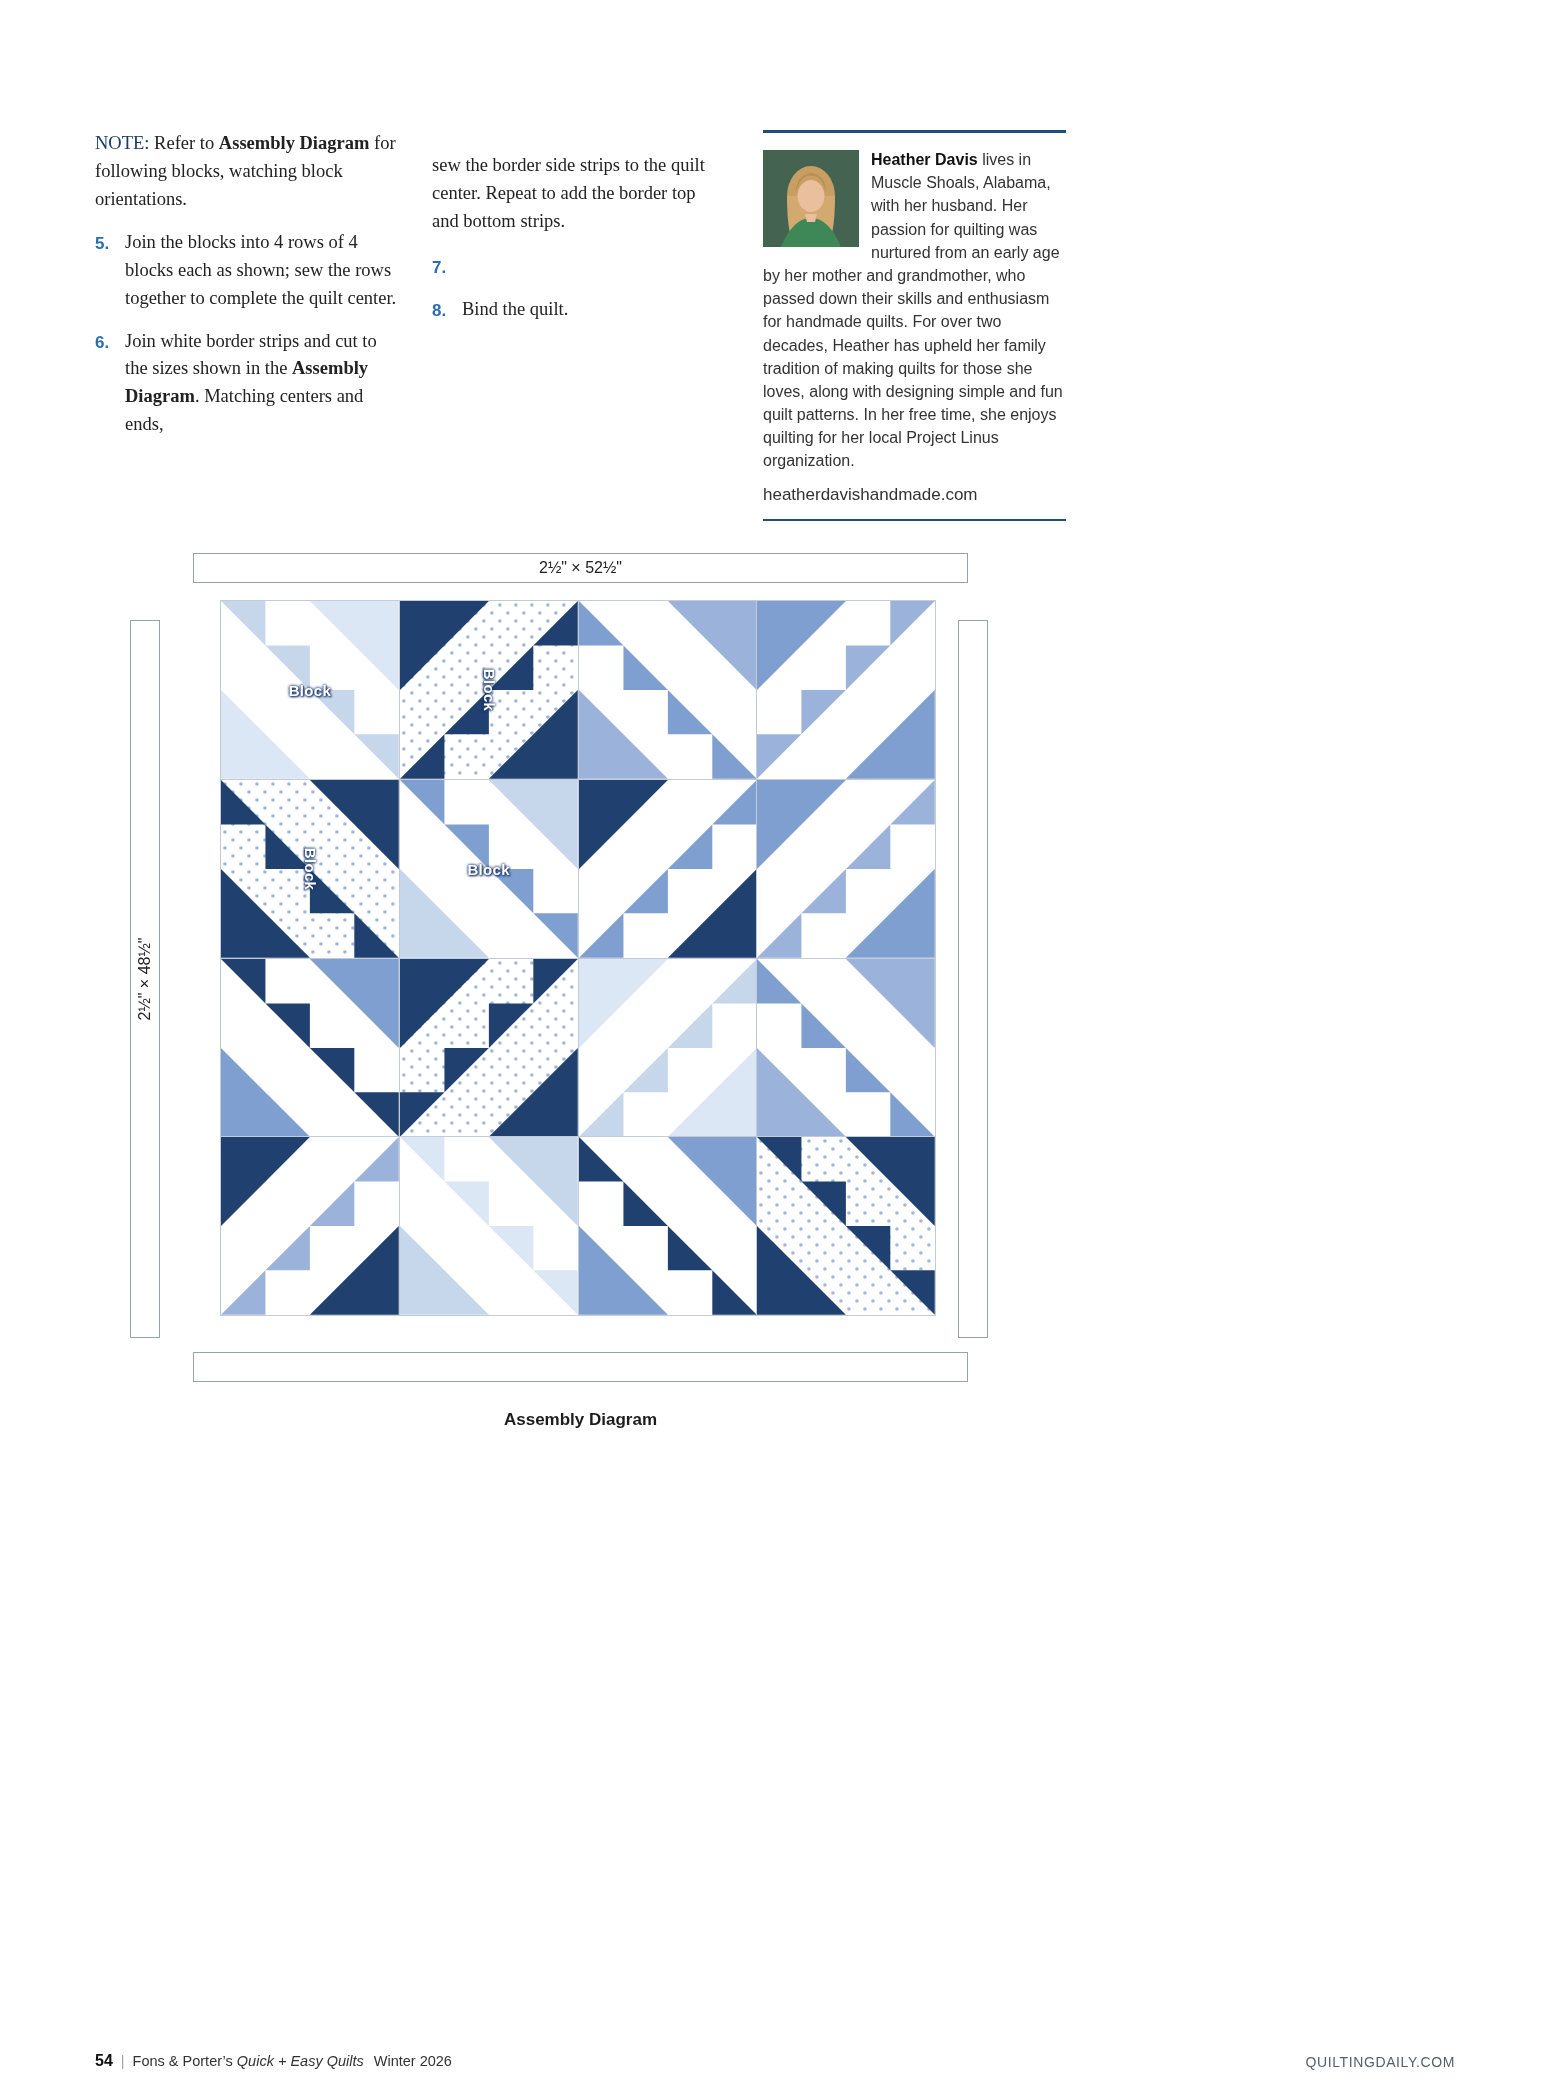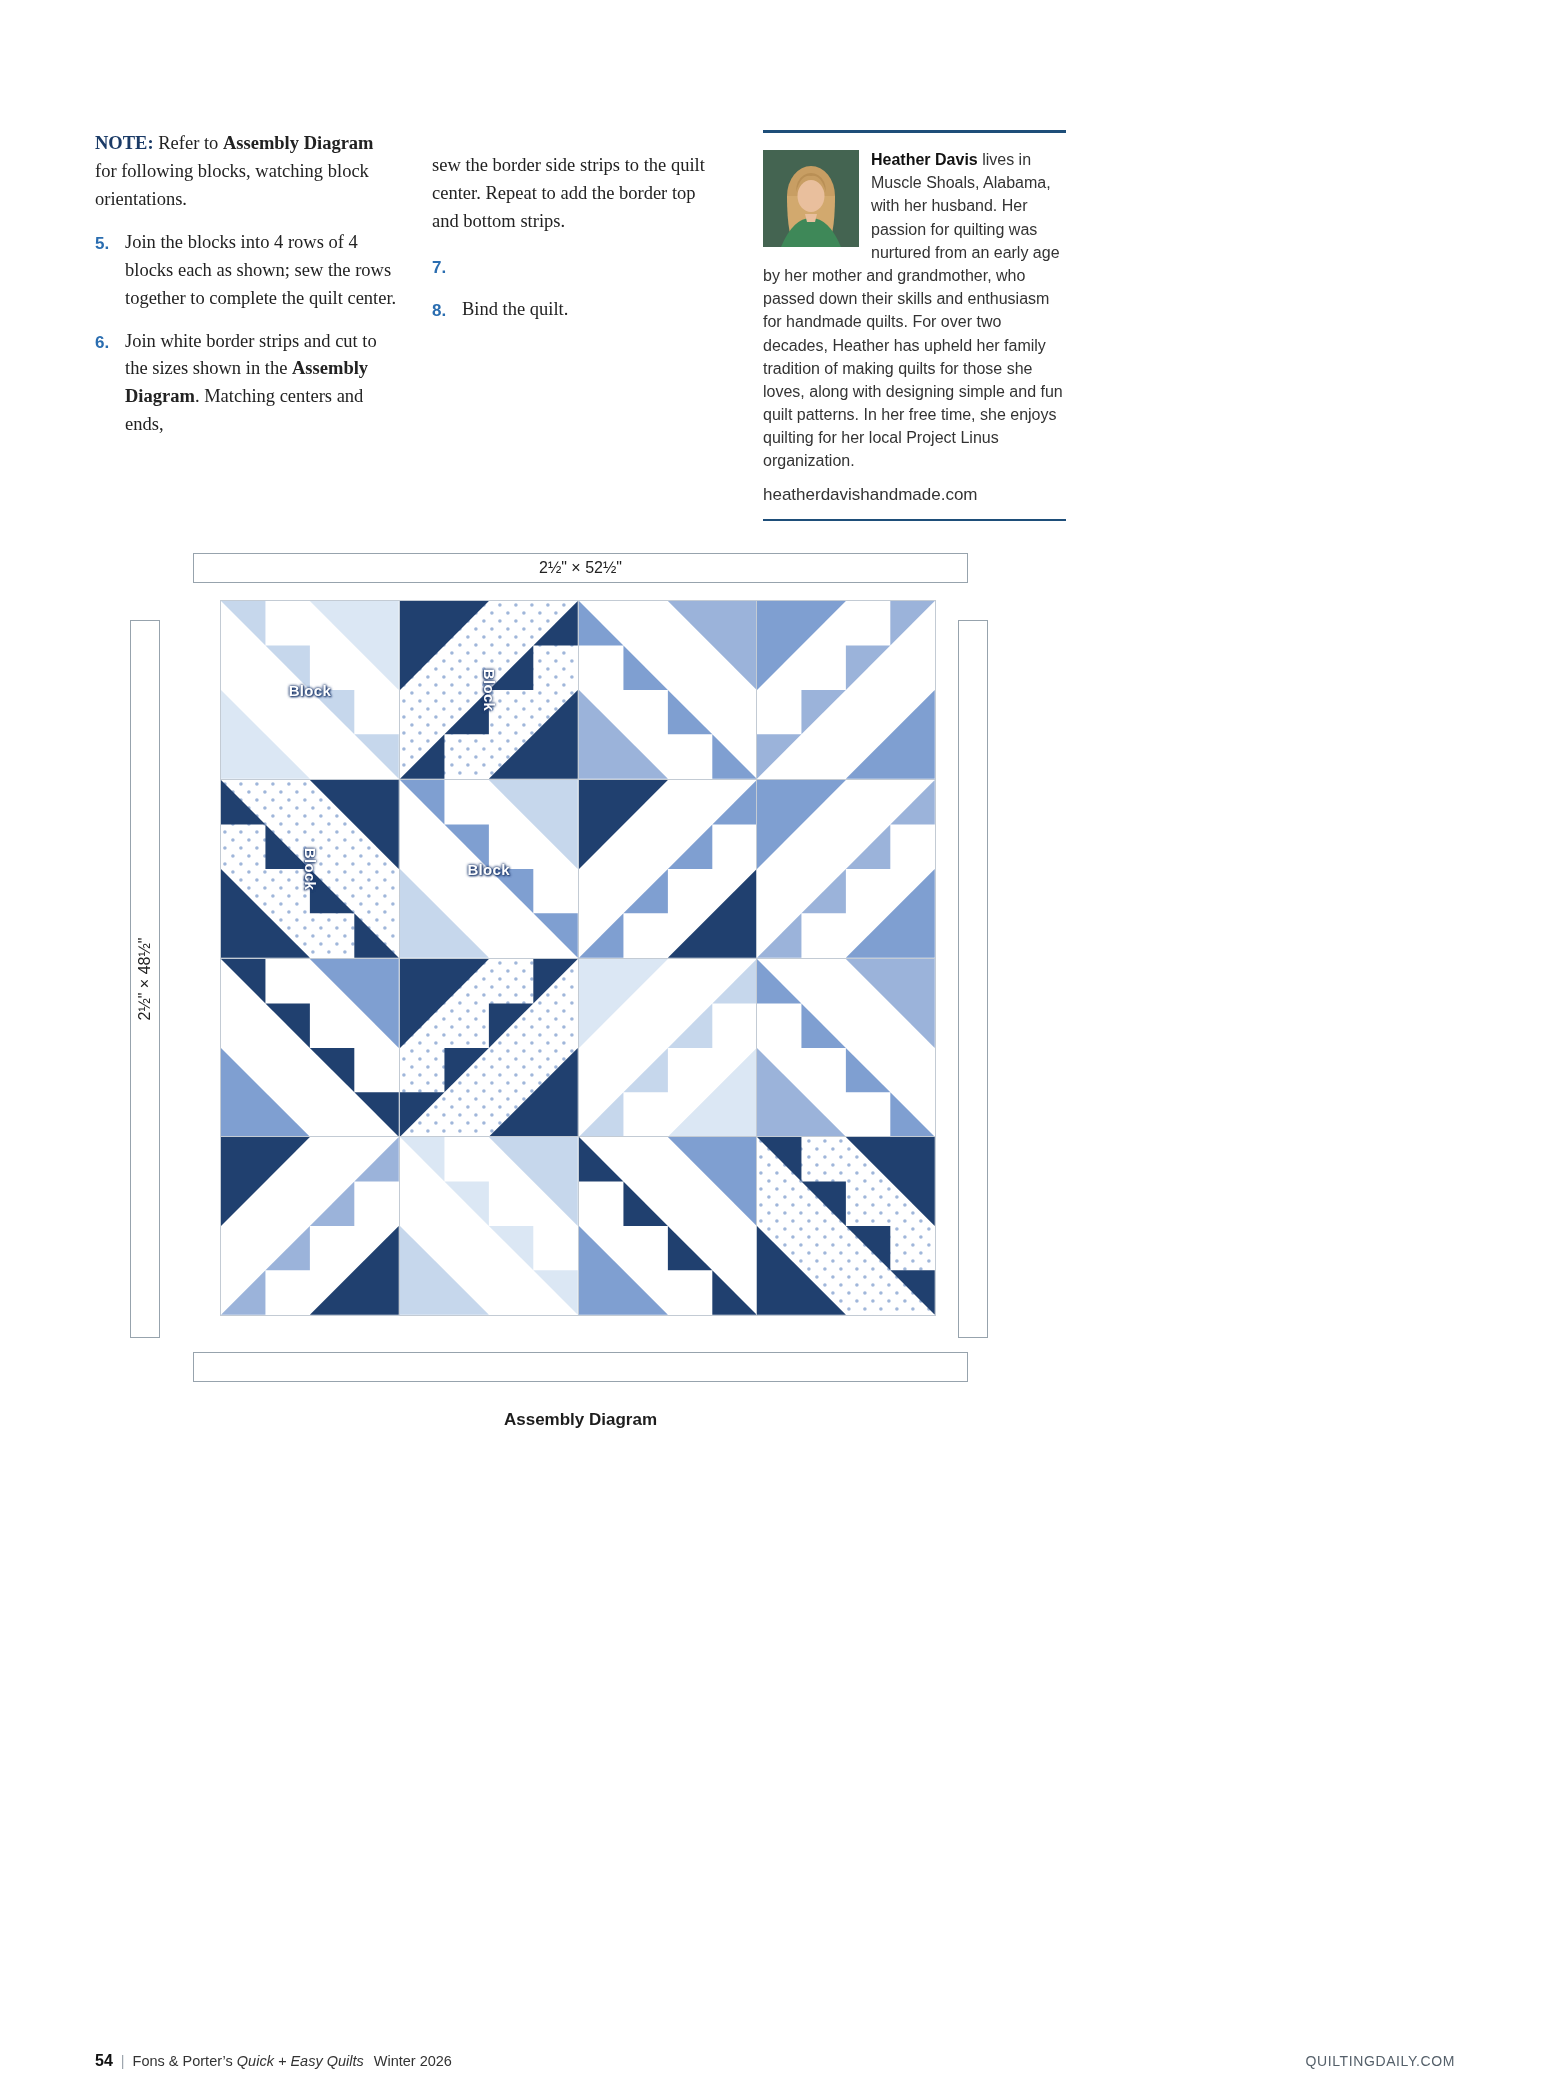--- a/index.html
+++ b/index.html
@@ -9,21 +9,21 @@
     font-family:"Liberation Serif", serif; color:#222222;
   }
 
   
   .col { position:absolute; top:130px; }
   #col1 { left:95px;  width:302px; }
   #col2 { left:432px; width:292px;margin-top:22px; }
   #col3 { left:763px; width:303px; font-family:"Liberation Sans", sans-serif; }
 
   .note { font-size:18.5px; line-height:1.5; margin-bottom:16px; }
-  .nlabel { font-weight:bold; color:#1a3a66;text-align:center; }
+  .nlabel { font-weight:normal; color:#1a3a66;text-align:center; }
   .bold  { font-weight:bold; }
 
   .step { display:flex; margin-bottom:15px; font-size:18.5px; line-height:1.5; }
   .step-num {
     flex:none; width:30px; font-weight:bold; color:#2a6db0;
     font-family:"Liberation Sans", sans-serif; font-size:17px; padding-top:2px;
   }
   .step-text { flex:1; }
 
   #col2 .para { font-size:18.5px; line-height:1.5; margin-bottom:18px; }
@@ -69,21 +69,21 @@
   .blabel.v { transform:translate(-50%,-50%) rotate(90deg); }
 
   #caption {
     position:absolute; left:193px; top:1410px; width:775px; text-align:center;
     font-family:"Liberation Sans", sans-serif; font-weight:bold; font-size:17px; color:#1d1d1d;
   }
 
   
   #footer {
     position:absolute; left:95px; top:2052px; width:1360px;
-    display:flex; justify-content:space-between; align-items:center;
+    display:flex; justify-content:space-between; align-items:flex-end;
     font-family:"Liberation Sans", sans-serif; font-size:14.5px; color:#333333;
   }
   .fp  { font-weight:bold; font-size:16px; color:#111111; }
   .fsep{ color:#9aa3ab; margin:0 8px; }
   .fit { font-style:italic; }
   .fis { margin-left:10px; }
   #footer-right { font-size:14px; letter-spacing:.6px; color:#55606a; }
 </style>
 </head>
 <body>

